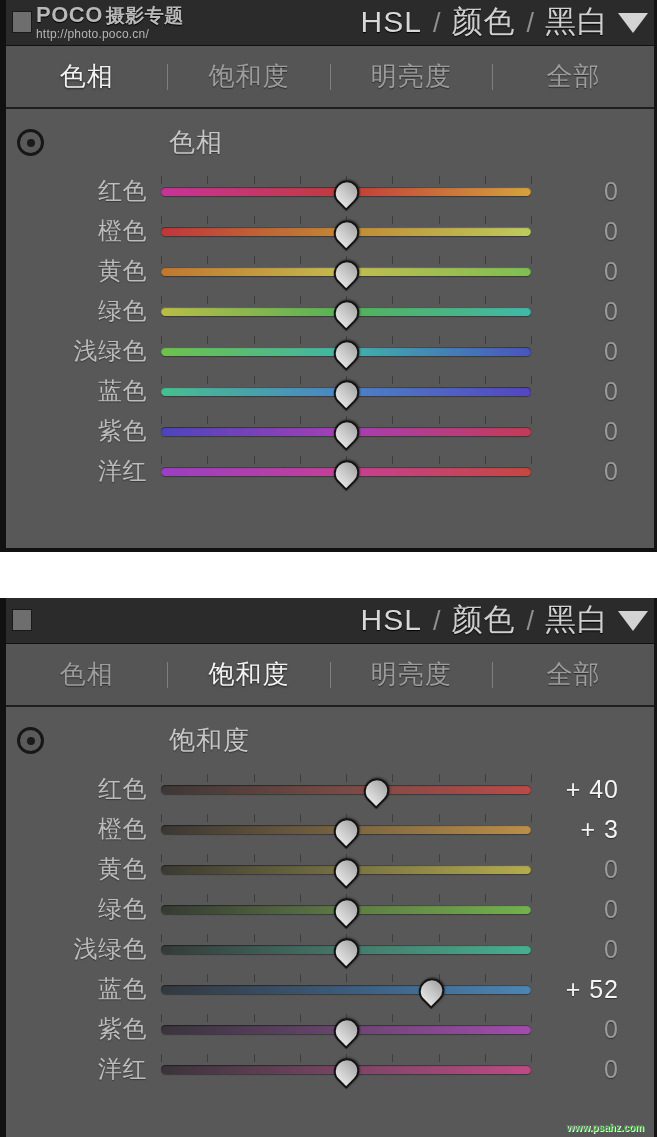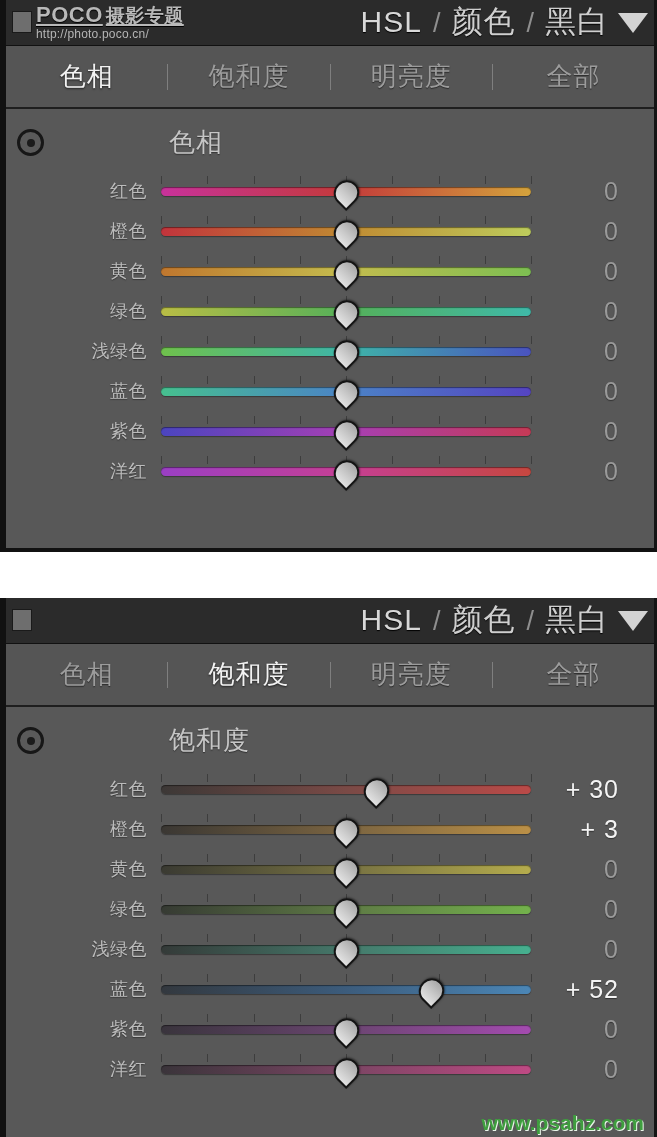--- a/index.html
+++ b/index.html
@@ -75,21 +75,20 @@
     line-height: 1;
     pointer-events: none;
   }
   .poco-line1 {
     font-size: 22px;
     font-weight: bold;
     color: #b9b9b9;
     letter-spacing: 0.5px;
     text-shadow: 0 1px 1px #000;
     white-space: nowrap;
-    text-decoration: underline;
   }
   .poco-line1 .zh { font-size: 19px; margin-left: 3px; }
   .poco-line2 {
     font-size: 12px;
     color: #b5b5b5;
     margin-top: 2px;
     letter-spacing: 0.2px;
     white-space: nowrap;
   }
 
@@ -150,21 +149,21 @@
   .srow {
     display: flex;
     align-items: center;
     height: 40px;
     position: relative;
   }
   .srow .lbl {
     width: 155px;
     text-align: right;
     padding-right: 14px;
-    font-size: 18px;
+    font-size: 24px;
     color: #bcbcbc;
     text-shadow: 0 1px 1px #383838;
     letter-spacing: 0.5px;
   }
   .track-wrap {
     position: relative;
     width: 370px;
     height: 40px;
   }
   .ticks {
@@ -219,21 +218,21 @@
   .ps-wm .big {
     font-size: 30px;
     font-weight: bold;
     font-style: italic;
     color: #2e8b2e;
     text-shadow: 1px 1px 0 #e8f5e8, -1px -1px 0 #1c5c1c;
     letter-spacing: 0px;
     white-space: nowrap;
   }
   .ps-wm .small {
-    font-size: 21px;
+    font-size: 10px;
     font-weight: bold;
     color: #3f9e3f;
     text-shadow: 1px 1px 0 #eaf6ea;
     margin-top: 1px;
     white-space: nowrap;
   }
 </style>
 </head>
 <body>
 
@@ -471,21 +470,21 @@
               <span style="left: 37.5%;"></span>
               <span style="left: 50%;"></span>
               <span style="left: 62.5%;"></span>
               <span style="left: 75%;"></span>
               <span style="left: 87.5%;"></span>
               <span style="left: 100%;"></span>
             </div>
             <div class="track" style="background: linear-gradient(to right, rgb(60, 56, 54) 0%, rgb(122, 74, 70) 50%, rgb(187, 74, 72) 100%);"></div>
             <div class="handle" style="left: 58%;"></div>
           </div>
-          <div class="val nonzero">+ 30</div>
+          <div class="val nonzero">+ 40</div>
         </div>
         <div class="srow">
           <div class="lbl">橙色</div>
           <div class="track-wrap">
             <div class="ticks">
               <span style="left: 0%;"></span>
               <span style="left: 12.5%;"></span>
               <span style="left: 25%;"></span>
               <span style="left: 37.5%;"></span>
               <span style="left: 50%;"></span>

